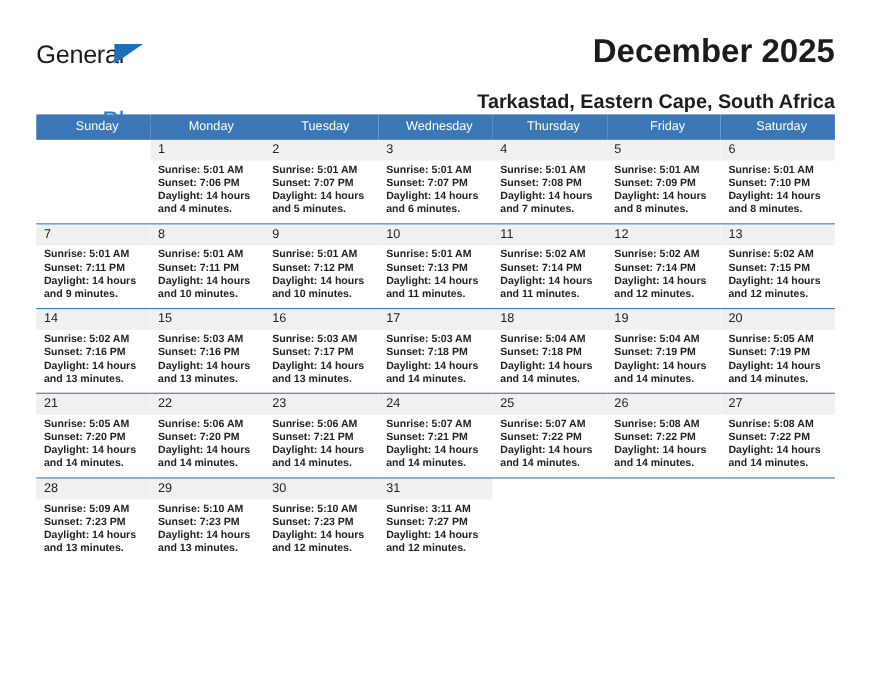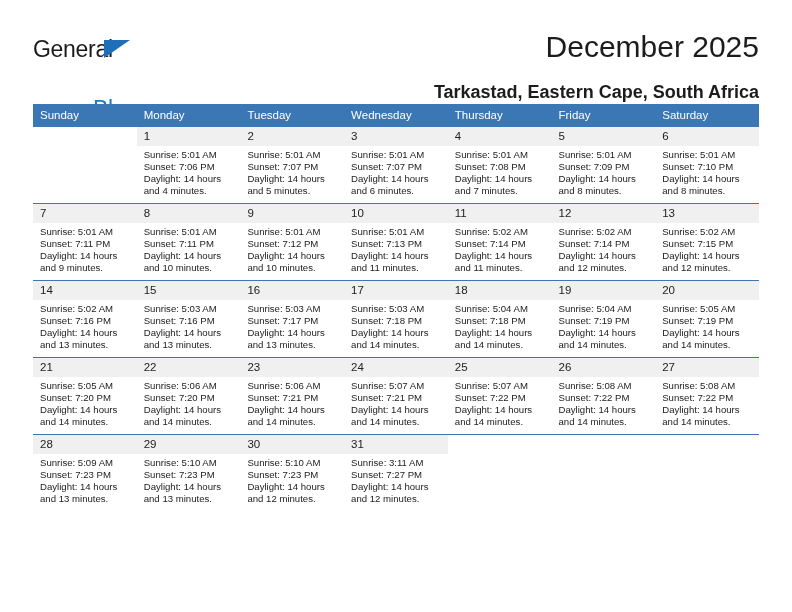--- a/index.html
+++ b/index.html
@@ -68,21 +68,21 @@
   }
 
   .title-wrap {
     position: absolute;
     right: 0;
     top: 0;
     text-align: right;
   }
   .cal-title {
     font-size: 30px;
-    font-weight: normal;
+    font-weight: bold;
     color: #1c1c1c;
     line-height: 38px;
     white-space: nowrap;
   }
   .cal-subtitle {
     font-size: 18px;
     font-weight: bold;
     color: #1c1c1c;
     line-height: 22px;
     margin-top: 15px;
@@ -96,21 +96,21 @@
     top: 104px;
     width: 726px;
     border-collapse: collapse;
     table-layout: fixed;
   }
   .calendar th {
     background: #3b77b5;
     color: #ffffff;
     font-size: 11.5px;
     font-weight: normal;
-    text-align: left;
+    text-align: center;
     padding: 5px 0 5px 7px;
     height: 12px;
     border: none;
   }
   .calendar td {
     vertical-align: top;
     width: 103.7px;
     height: 76px;
     padding: 0;
     border-top: 1px solid #3b77b5;
@@ -132,20 +132,21 @@
     line-height: 13px;
   }
   td.empty .daynum {
     background: transparent;
   }
   .info {
     padding: 3px 6px 0 7px;
     font-size: 9.6px;
     line-height: 11.9px;
     color: #222222;
+    font-weight: bold;
   }
   .info div {
     white-space: nowrap;
   }
 </style>
 </head>
 <body>
 
 <div class="page">
 

